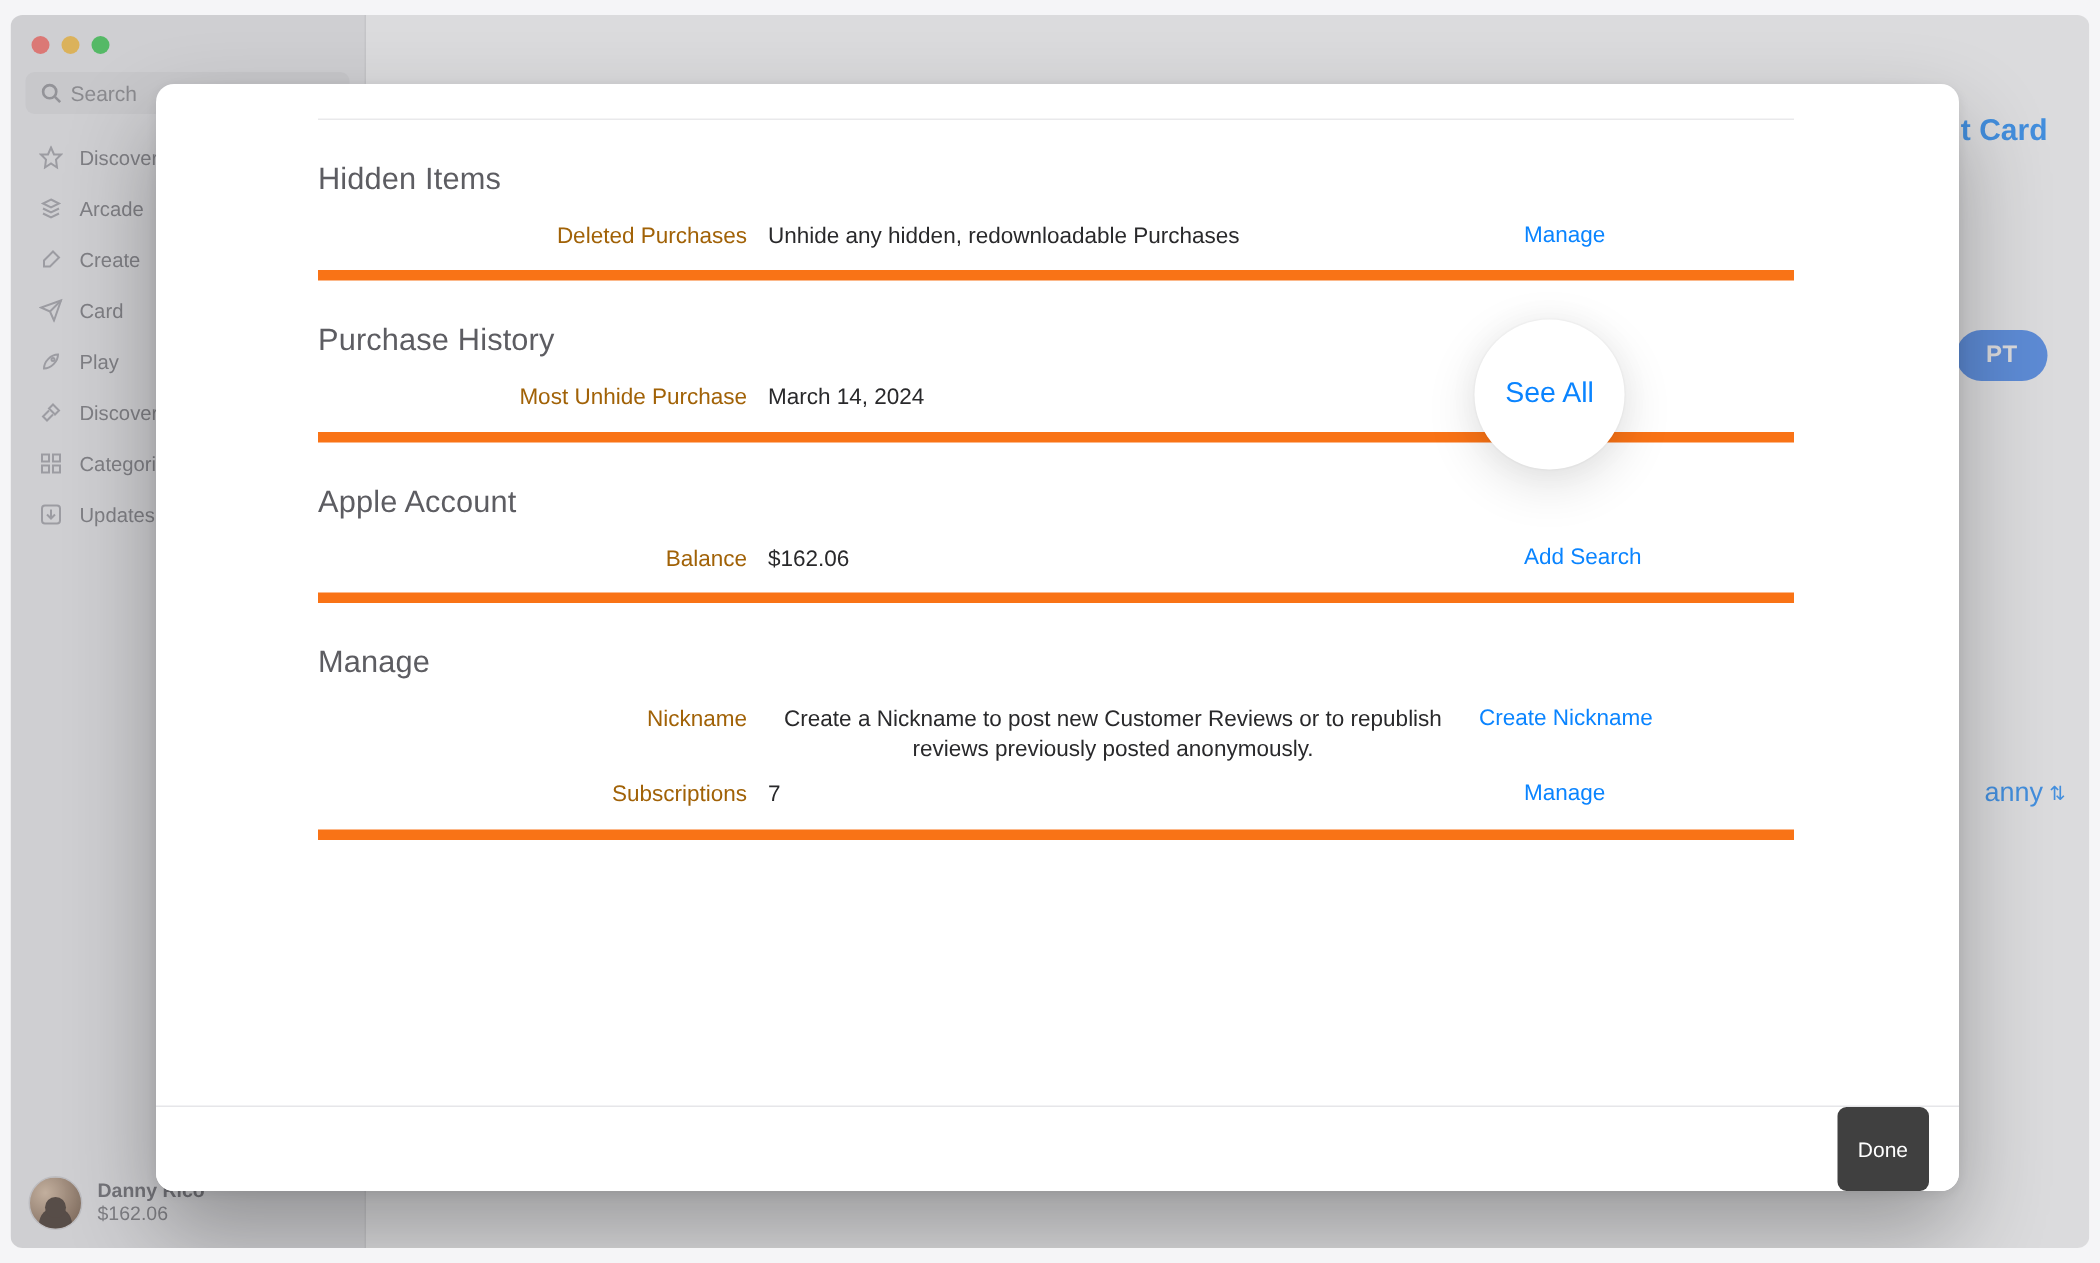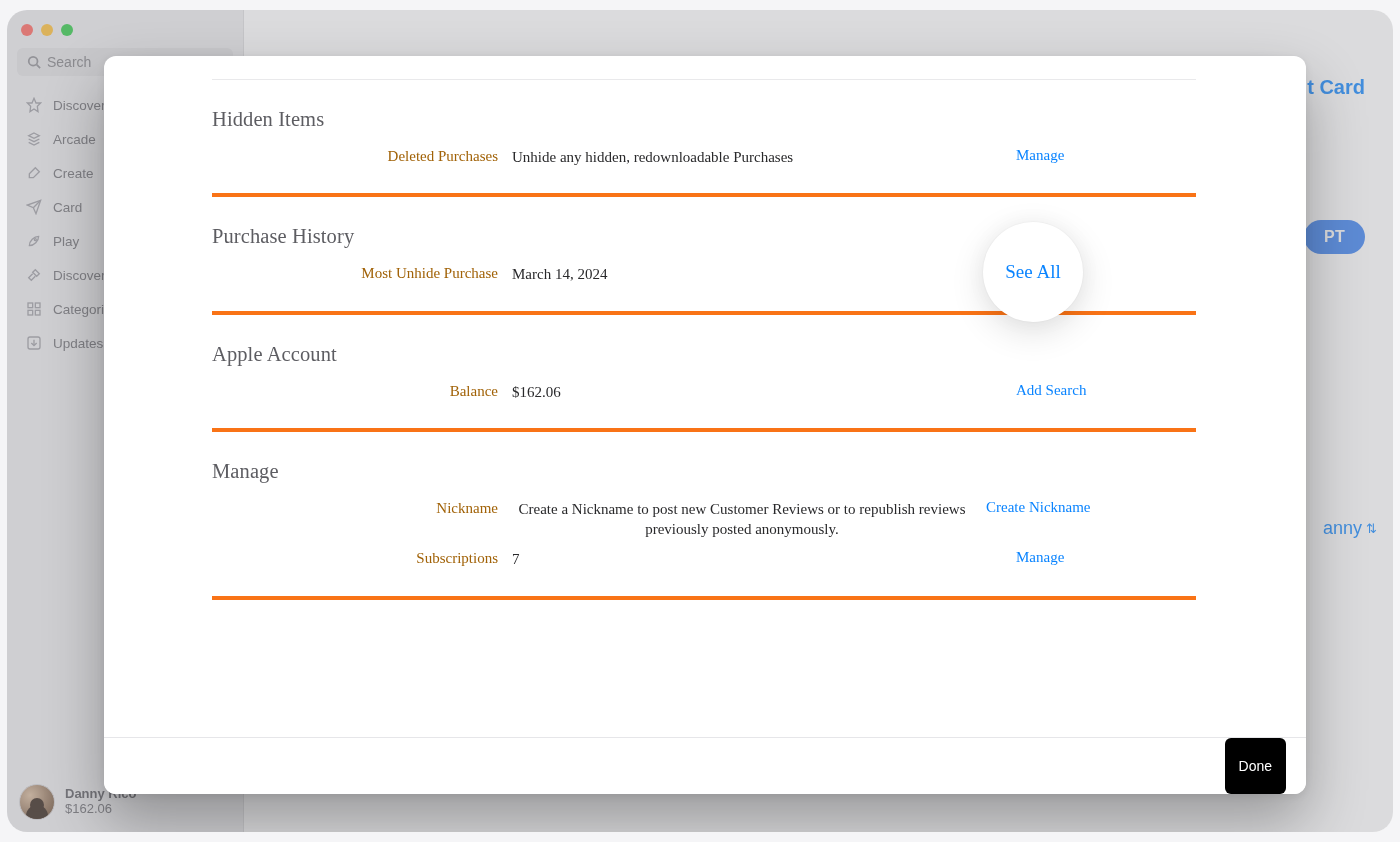--- a/index.html
+++ b/index.html
@@ -9,21 +9,21 @@
     width: 1400px;
     height: 842px;
     overflow: hidden;
     position: relative;
   }
   .window {
     position: absolute;
     left: 7px; top: 10px;
     width: 1386px; height: 822px;
     background: #fff;
-    border-radius: 20px;
+    border-radius: 8px;
     overflow: hidden;
     display: flex;
     flex-direction: row;
   }
   .sidebar {
     width: 237px;
     height: 100%;
     background: #ececee;
     border-right: 1px solid #dcdcde;
     display: flex;
@@ -166,23 +166,22 @@
     display: flex;
     flex-direction: column;
   }
   .modal-body {
     flex: 1;
     overflow: auto;
     padding: 0 110px 0 108px;
     color: #262628;
   }
   .section {
-    border-bottom: 4px solid #f97316;
-    padding: 28px 0 26px;
-    font-family: Liberation Serif, serif;
+    border-bottom: 7px solid #f97316;
+    padding: 28px 0 12px;
   }
   .section:first-of-type {
     border-top: 1px solid #e9e9eb;
     margin-top: 23px;
   }
   .section h2 {
     font-size: 20.5px;
     font-weight: 500;
     color: #5d5d62;
     margin-bottom: 16px;
@@ -216,21 +215,21 @@
   .modal-footer {
     height: 57px;
     border-top: 1px solid #e6e6e9;
     background: #fff;
     display: flex;
     align-items: center;
     justify-content: flex-end;
     padding-right: 20px;
   }
   .done-btn {
-    background: #000000;
+    background: #404040;
     color: #fff;
     font-size: 14px;
     font-weight: 500;
     border: none;
     border-radius: 6px;
     padding: 20px 14px;
     cursor: pointer;
   }
 
   

